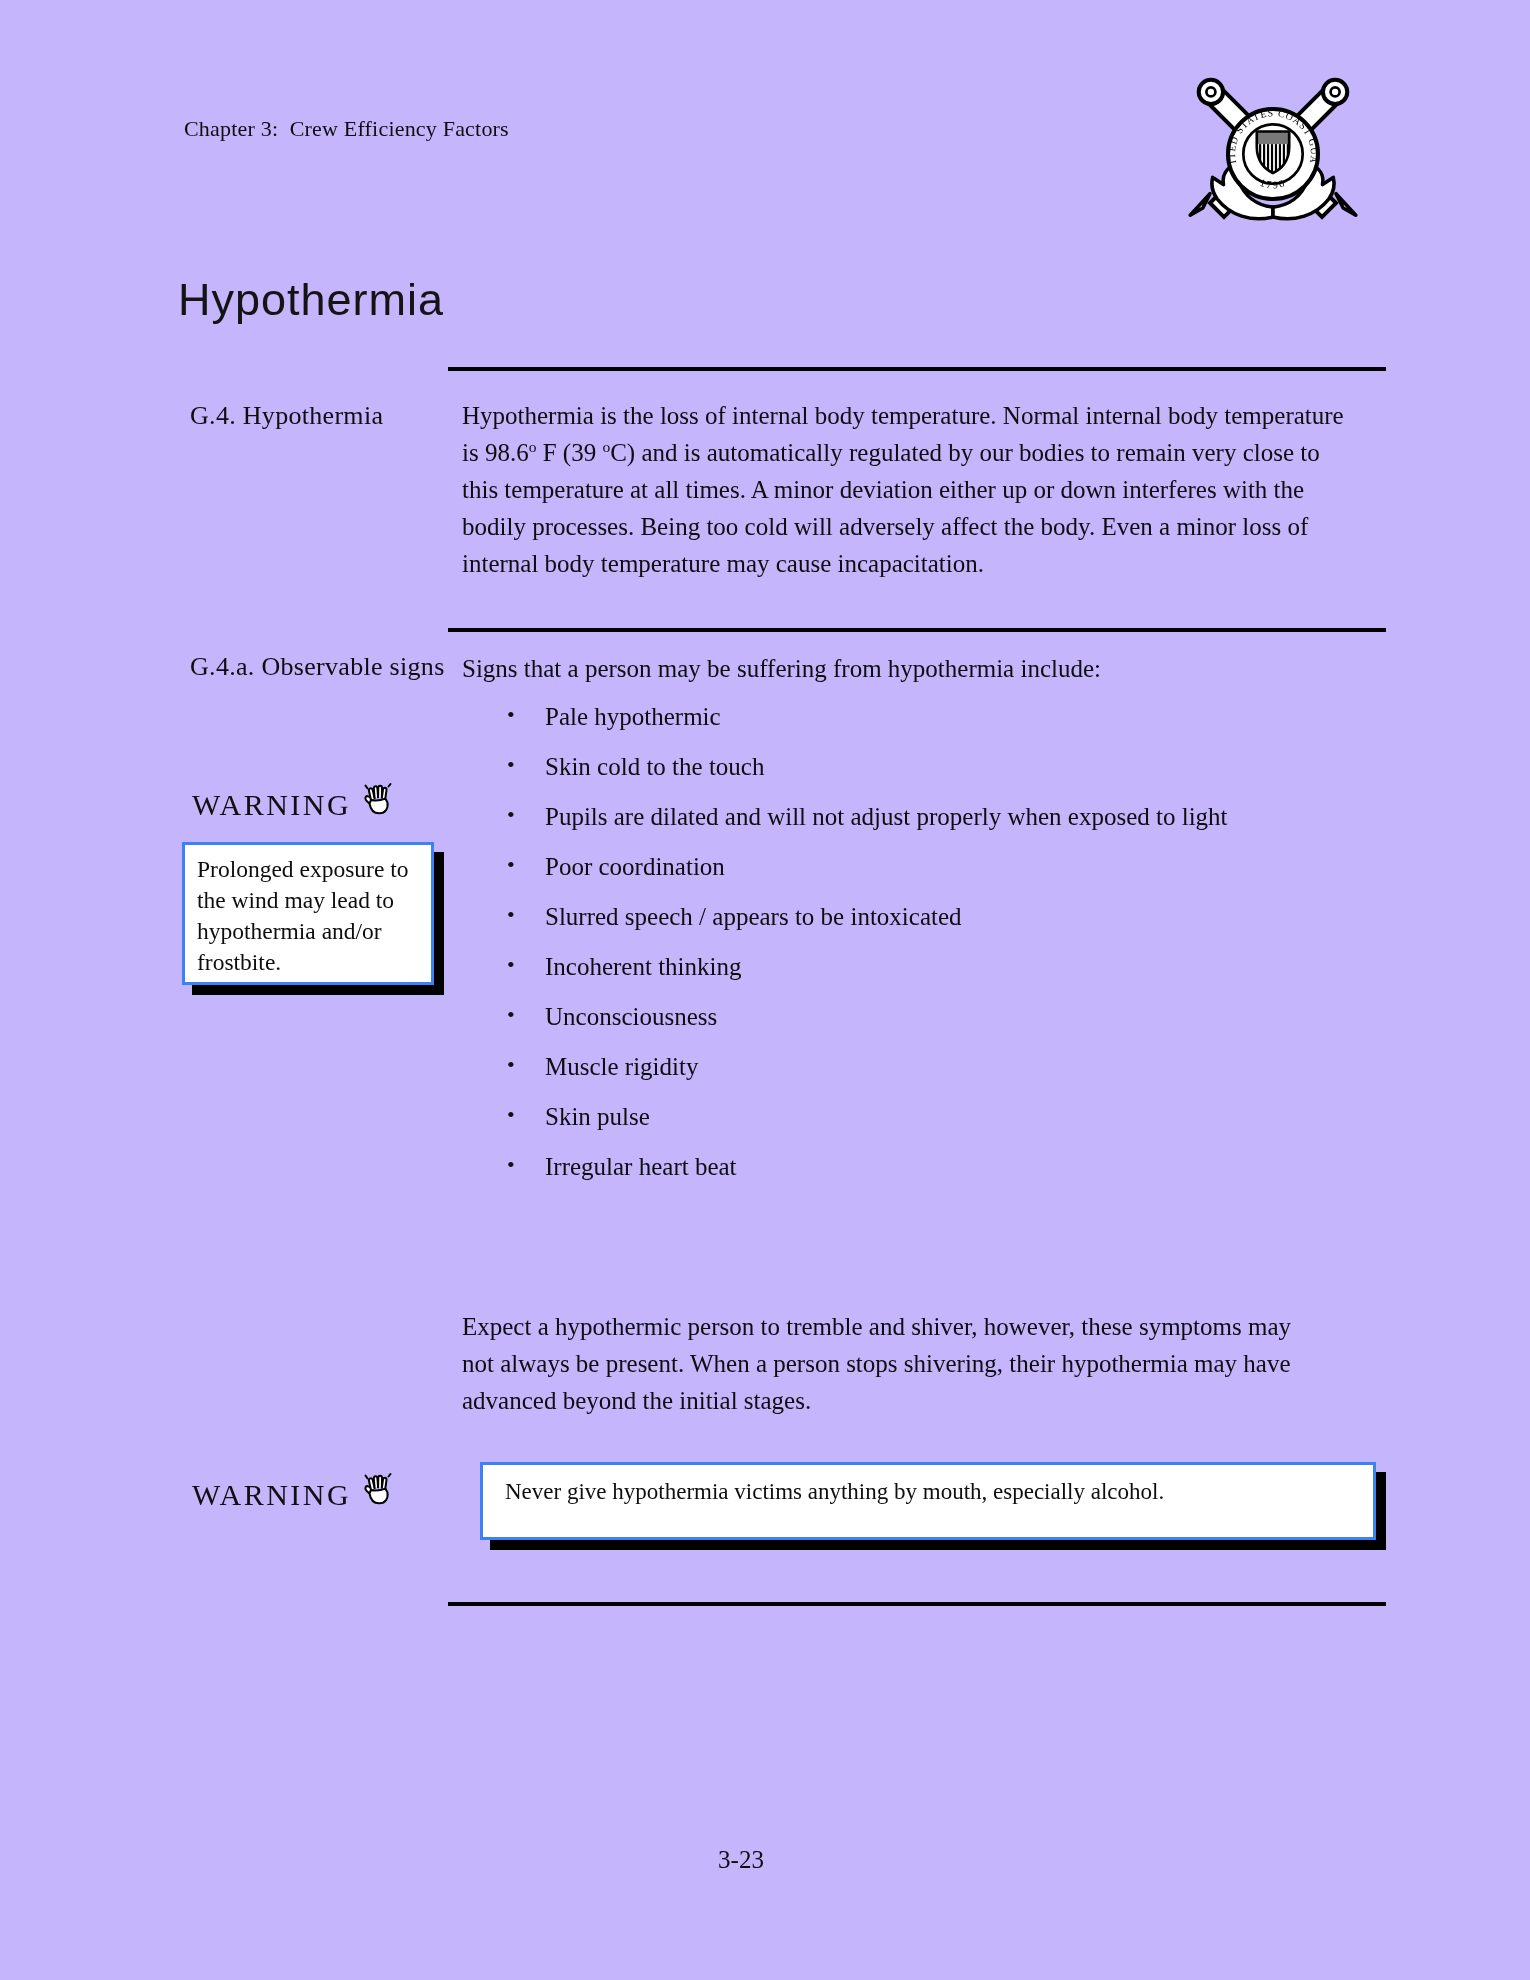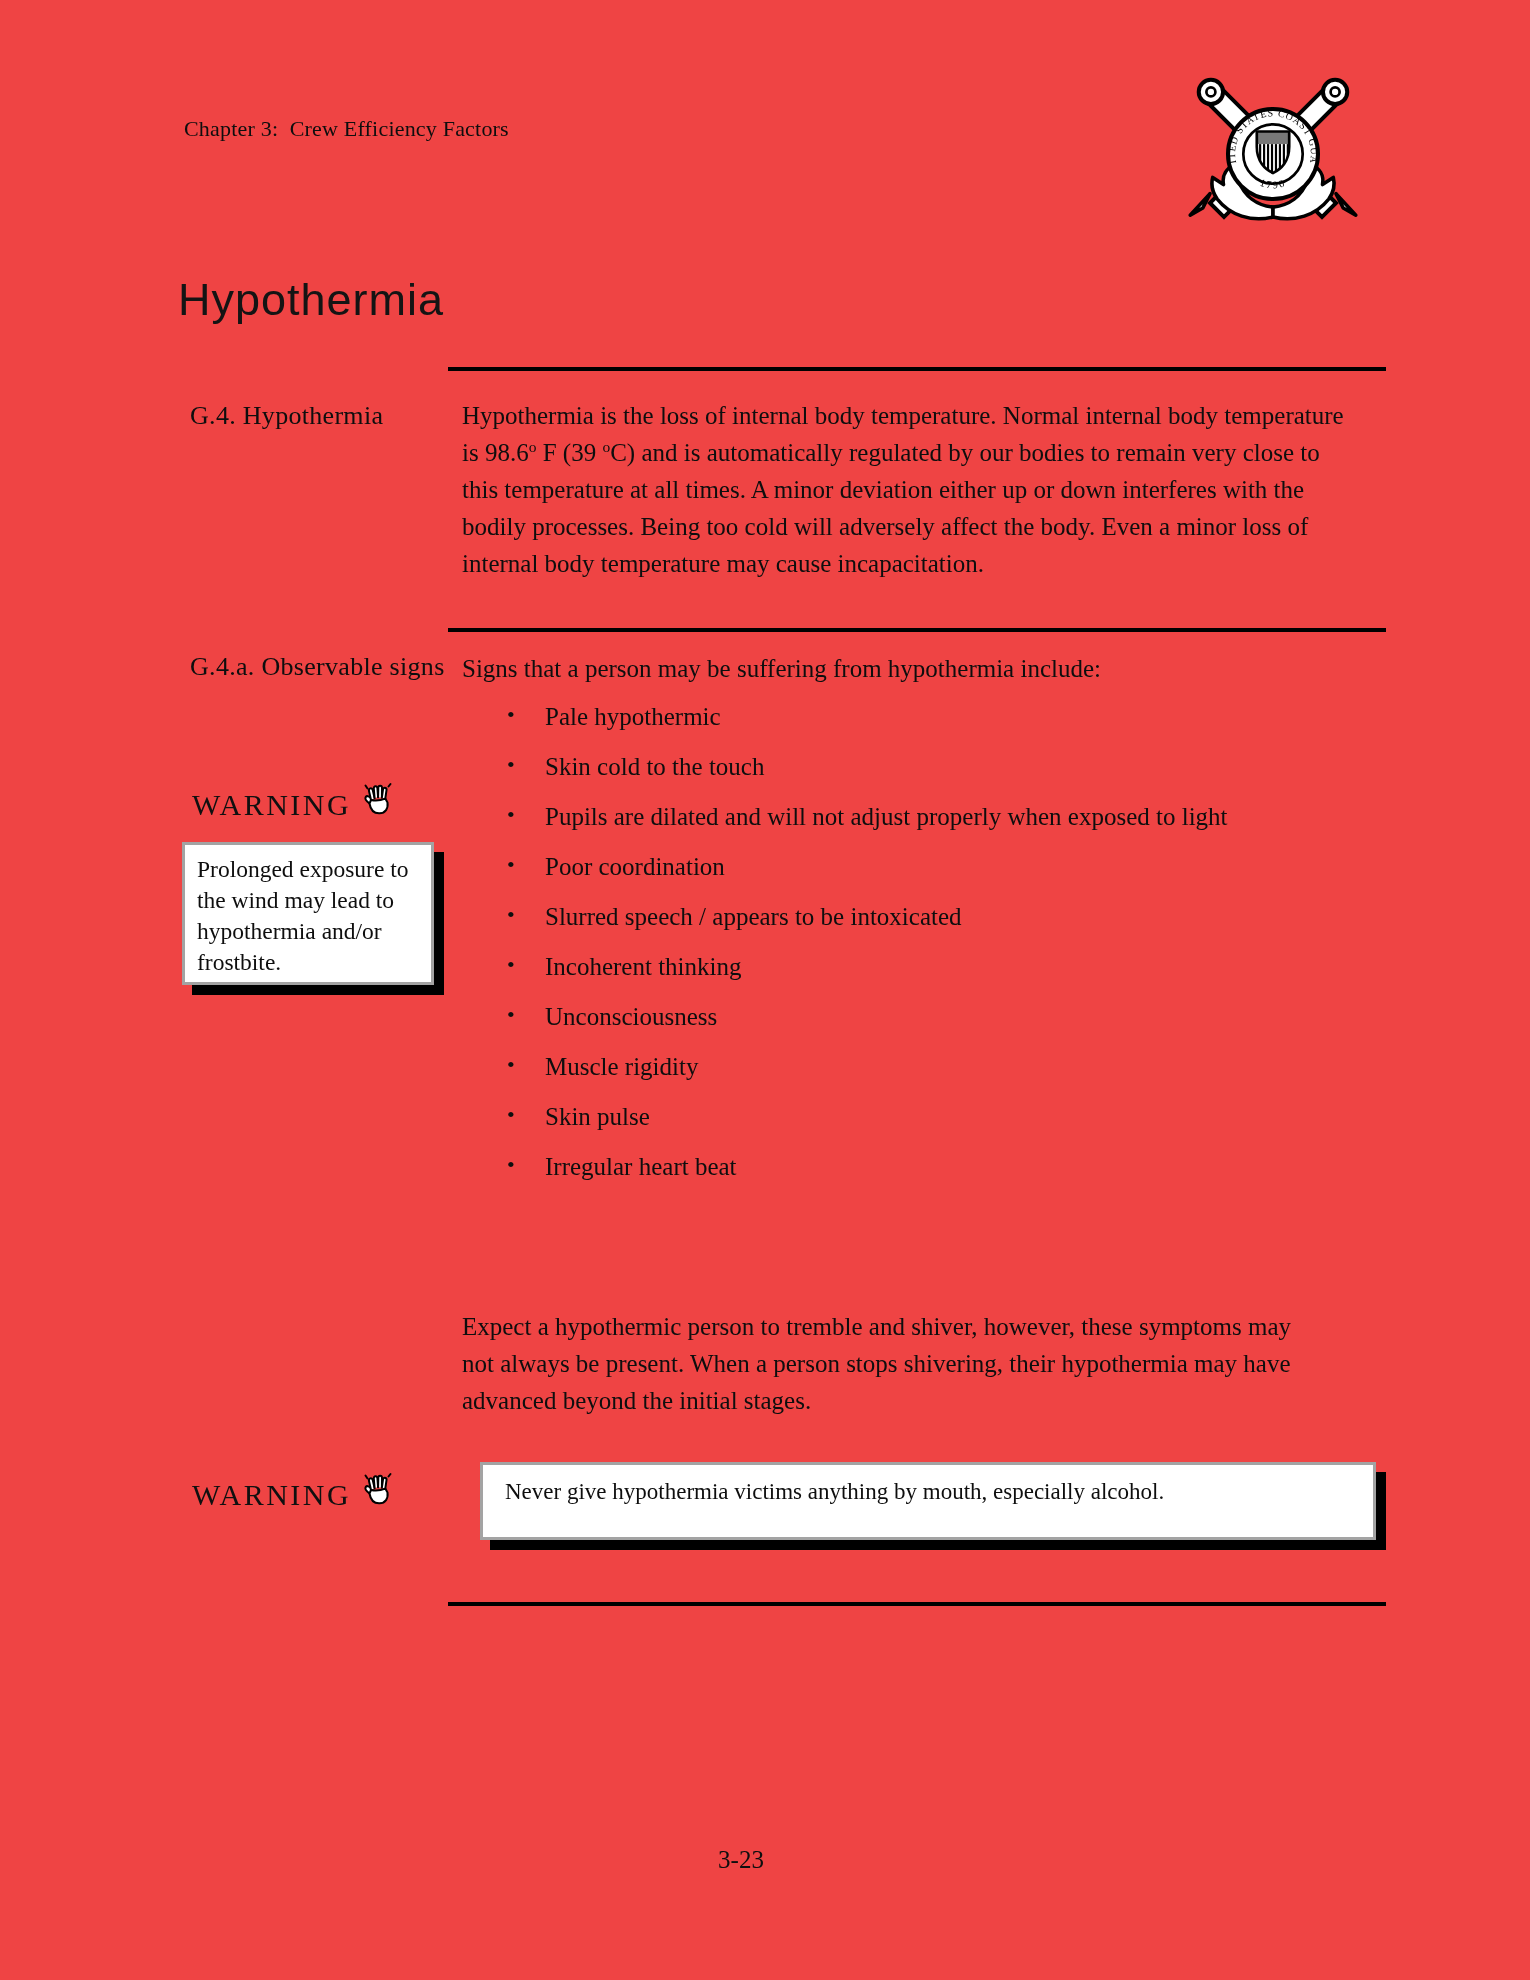--- a/index.html
+++ b/index.html
@@ -1,20 +1,20 @@
 <!DOCTYPE html>
 <html><head>
 <meta charset="utf-8">
 <style>
   html,body{margin:0;padding:0;background:#e8e8e8;}
   .page{
     position:relative;
     width:1530px;height:1980px;
     margin:0 auto;
-    background:#ef4444;
+    background:#c4b5fd;
     font-family:"Liberation Serif", serif;
     color:#0e0e0e;
     overflow:hidden;
   }
   .chapter-header{
     position:absolute;left:184px;top:116px;
     font-size:22px;letter-spacing:.2px;white-space:pre;
   }
   .uscg-logo{position:absolute;left:1183px;top:64px;width:180px;height:180px;}
   .page-title{
@@ -55,21 +55,21 @@
   .warning-head{
     position:absolute;left:192px;
     font-size:30px;letter-spacing:2.5px;color:#101010;
     display:flex;align-items:center;gap:10px;white-space:nowrap;
   }
   .warning-head-1{top:788px}
   .warning-head-2{top:1478px}
   .hand-icon{width:36px;height:40px;flex:0 0 auto;margin-top:-6px;}
 
   .warning-box{
-    position:absolute;background:#fff;border:3px solid #a3a3a3;
+    position:absolute;background:#fff;border:3px solid #3b82f6;
     box-shadow:10px 10px 0 0 #000;
     box-sizing:border-box;
   }
   .warning-box-1{
     left:182px;top:842px;width:252px;height:143px;
     padding:9px 12px;font-size:23.5px;line-height:31px;
   }
   .warning-box-2{
     left:480px;top:1462px;width:896px;height:78px;
     padding:12px 22px;font-size:23px;line-height:30px;

